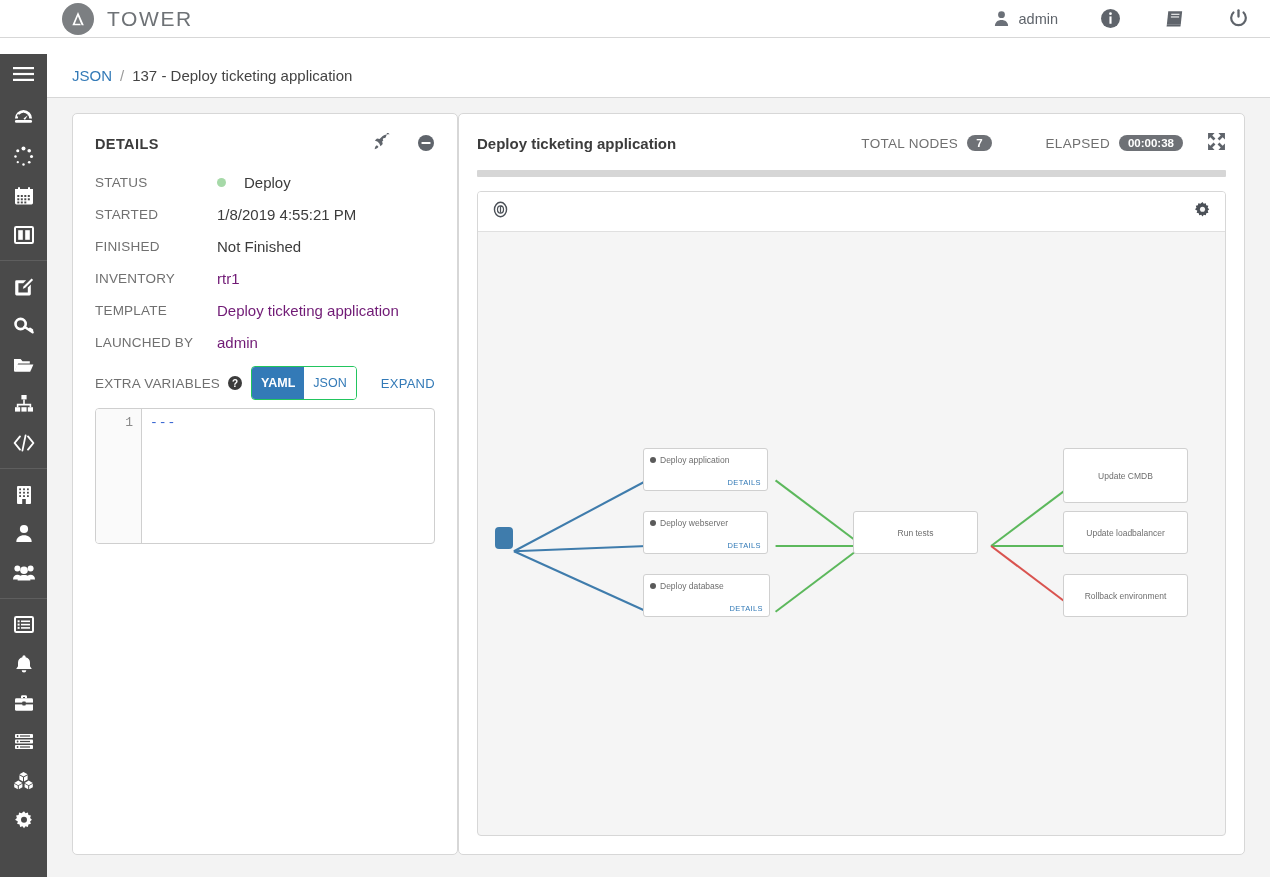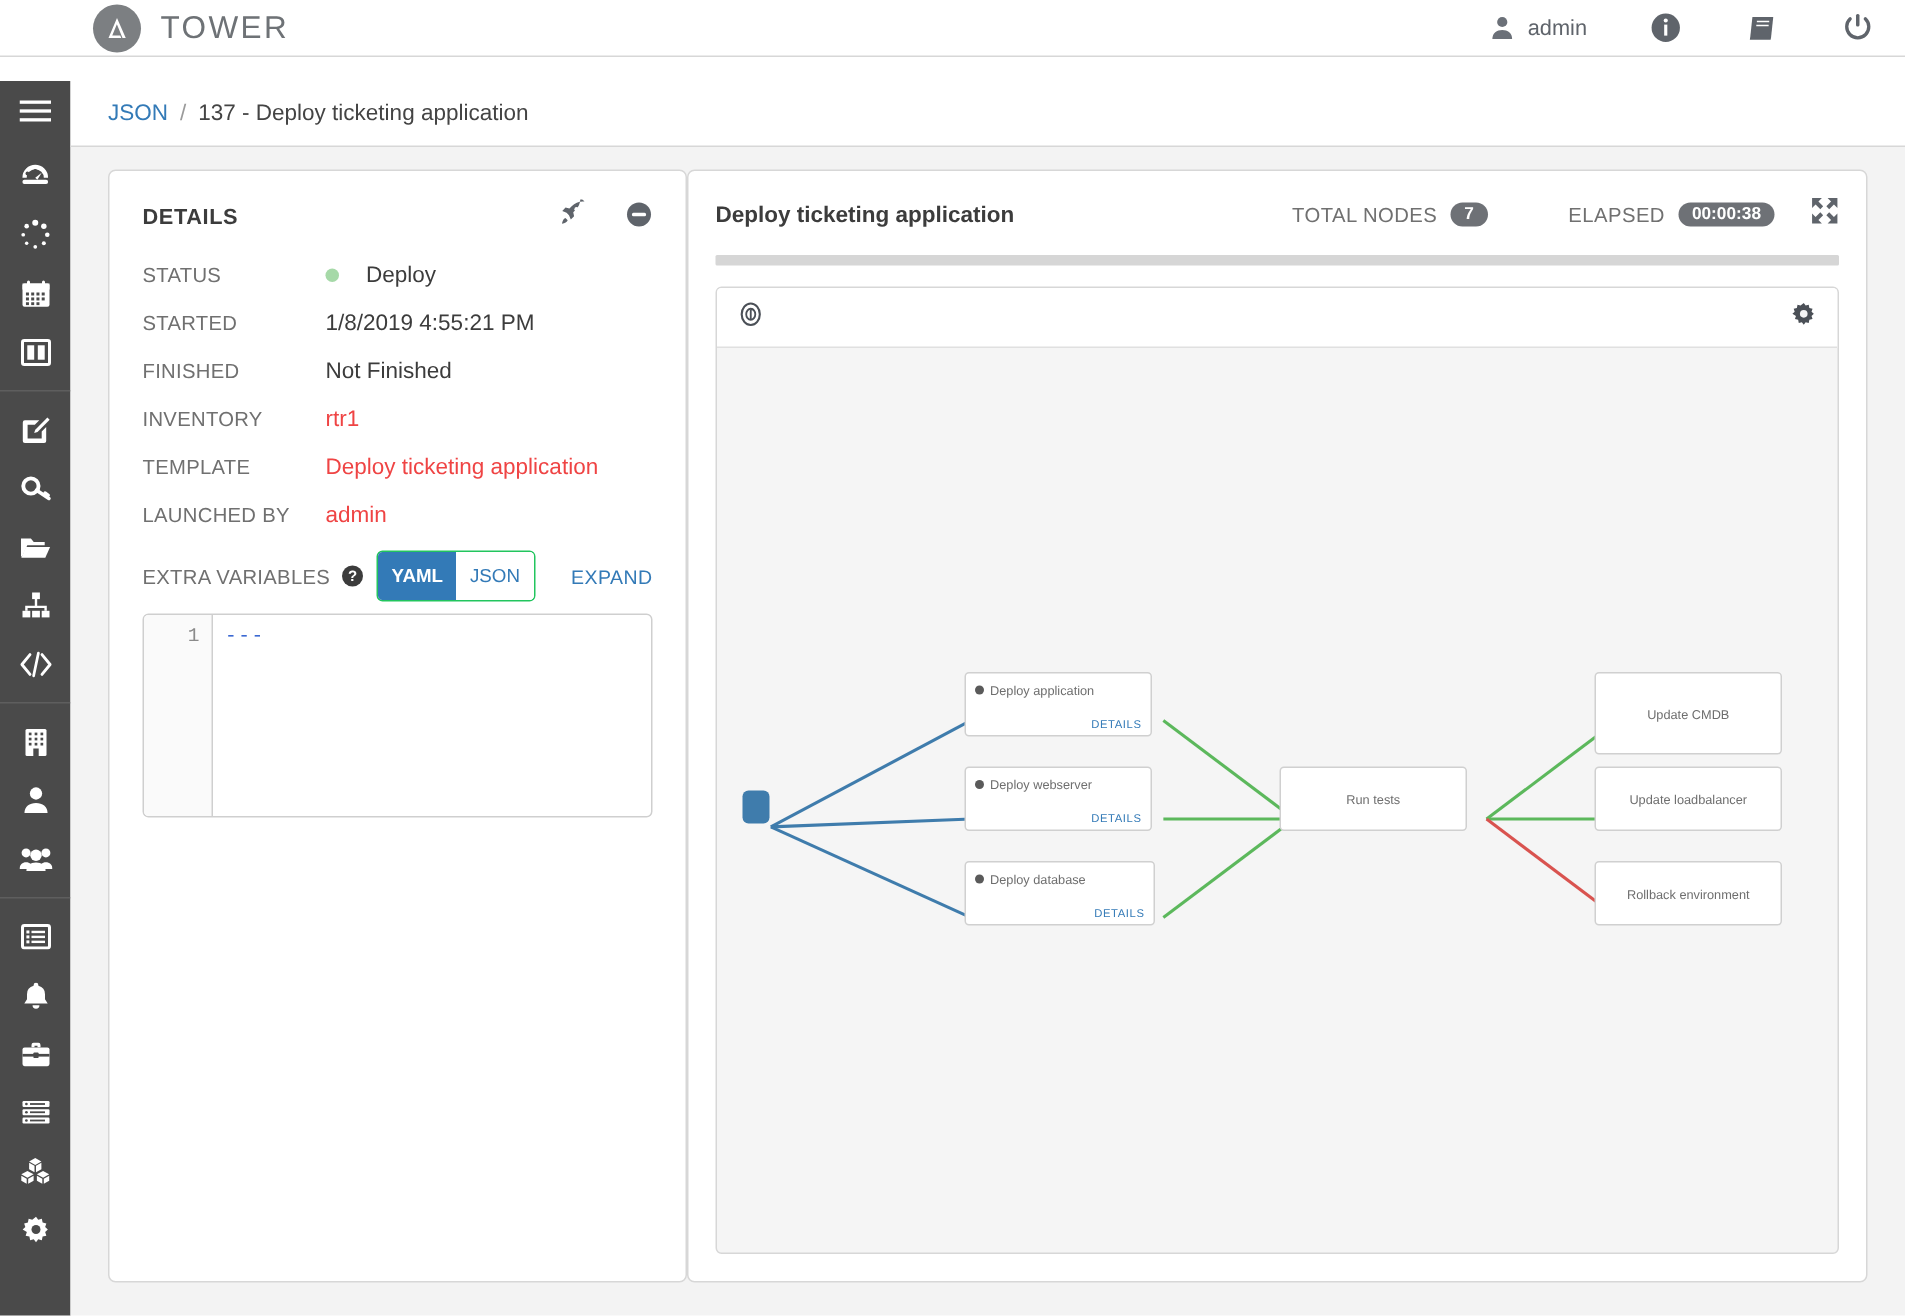--- a/index.html
+++ b/index.html
@@ -93,21 +93,21 @@
   }
   .details-head .actions { margin-left: auto; display: flex; gap: 26px; align-items: center; }
   .ic-btn { cursor: pointer; display: flex; }
 
   .drow { display: flex; align-items: center; margin-bottom: 9px; min-height: 23px; }
   .dlabel {
     width: 122px; flex: none;
     font-size: 13.5px; color: #707070; letter-spacing: .2px;
   }
   .dval { font-size: 15px; color: #3c3c3c; }
-  .dval.link { color: #ef4444; cursor: pointer; }
+  .dval.link { color: #701a75; cursor: pointer; }
   .status-dot {
     width: 9px; height: 9px; border-radius: 50%;
     background: #a6d9a8; display: inline-block; margin-right: 18px;
   }
   .status-wrap { display: flex; align-items: center; }
 
   .ev-row { display: flex; align-items: center; margin-top: 12px; margin-bottom: 8px; }
   .ev-label { font-size: 13.5px; color: #707070; letter-spacing: .2px; }
   .help-dot {
     width: 14px; height: 14px; border-radius: 50%;

